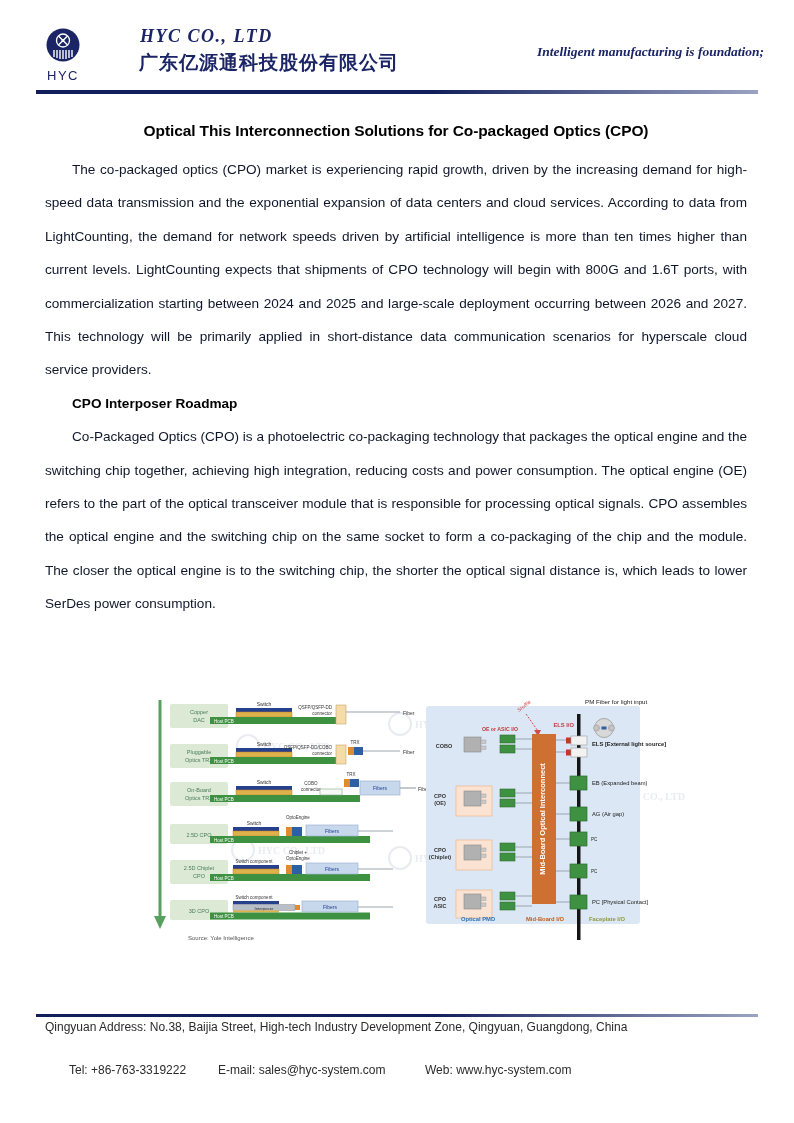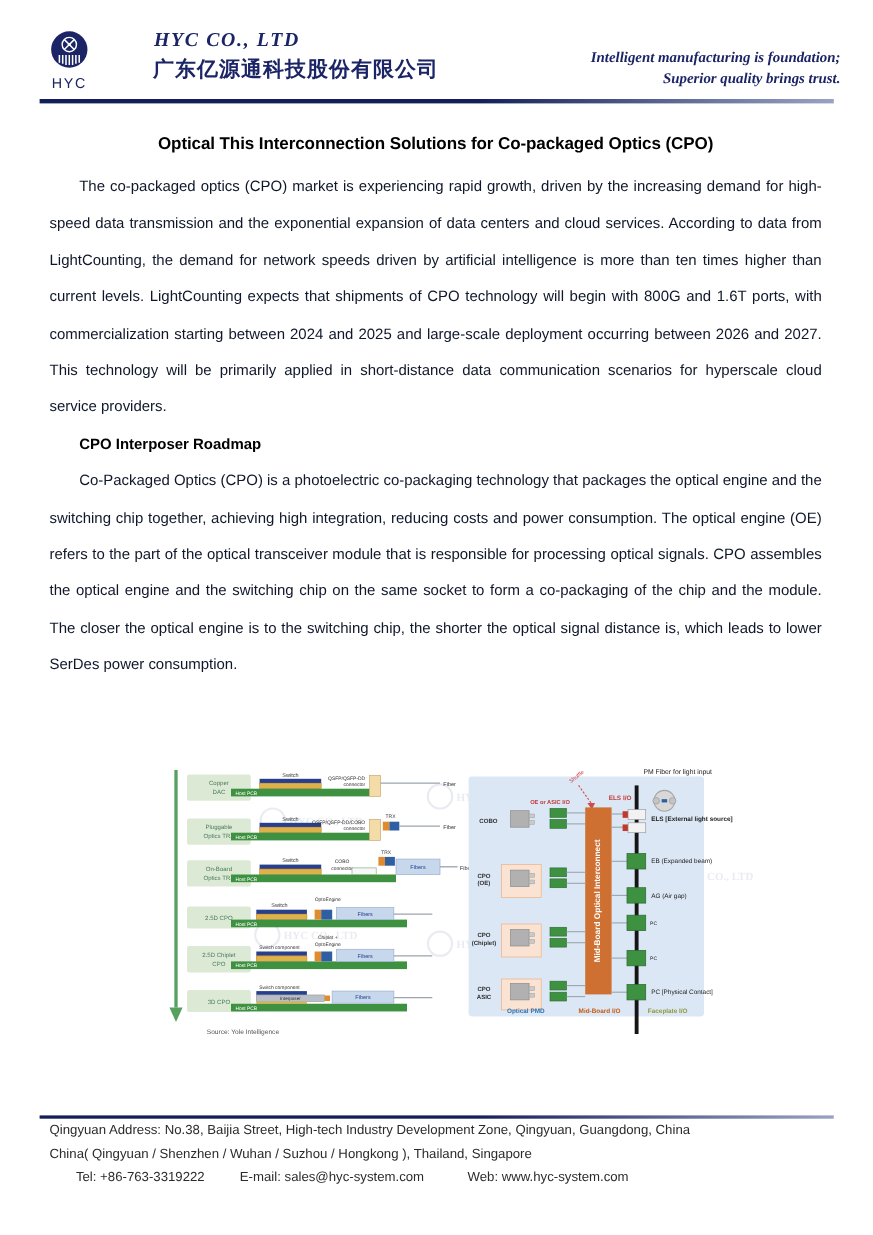--- a/index.html
+++ b/index.html
@@ -15,21 +15,21 @@
     position:absolute; left:140px; top:26px;
     font-family:"Liberation Serif","DejaVu Serif",serif;
     font-weight:bold; font-style:italic; font-size:18px; letter-spacing:1.5px;
     color:#1b2566;
   }
   .company-cn {
     position:absolute; left:139px; top:50px;
     font-weight:bold; font-size:19px; letter-spacing:1px; color:#1b2566;
   }
   .slogan {
-    position:absolute; right:30px; top:42px; text-align:right;
+    position:absolute; right:30px; top:42px; text-align:center;
     font-family:"Liberation Serif","DejaVu Serif",serif;
     font-weight:bold; font-style:italic; font-size:13.5px; line-height:19px;
     color:#1b2566;
   }
   .header-rule, .footer-rule {
     position:absolute; left:36px; right:36px; height:4px;
     background:linear-gradient(to right,#131f5b 0%,#131f5b 55%,#9aa3c2 100%);
   }
   .header-rule { top:90px; }
   .footer-rule { top:1014px; height:3px; }
@@ -70,21 +70,20 @@
       <circle cx="19" cy="12.5" r="6.5" fill="none" stroke="#ffffff" stroke-width="1.3"></circle>
       <circle cx="19" cy="12.5" r="1.4" fill="#ffffff"></circle>
       <path d="M19 12.5 L14.5 8 M19 12.5 L23.5 8 M19 12.5 L14.5 17 M19 12.5 L23.5 17" stroke="#ffffff" stroke-width="1.4"></path>
       <path d="M10 22 v7 M13 22 v8 M16 22 v9 M19 22 v9 M22 22 v9 M25 22 v8 M28 22 v7" stroke="#ffffff" stroke-width="1.4"></path>
       <text x="19" y="52" text-anchor="middle" font-family="Liberation Serif, DejaVu Serif, serif" font-size="13" letter-spacing="1.5" fill="#1b2566">HYC</text>
     </svg>
     <div class="company-en">HYC CO., LTD</div>
     <div class="company-cn">广东亿源通科技股份有限公司</div>
     <div class="slogan">
       <div>Intelligent manufacturing is foundation;</div>
-      <div>Superior quality brings trust.</div>
     </div>
     <div class="header-rule"></div>
   </div>
 
   <div class="content">
     <h1 class="doc-title">Optical This Interconnection Solutions for Co-packaged Optics (CPO)</h1>
     <p class="para">The co-packaged optics (CPO) market is experiencing rapid growth, driven by the increasing demand for high-speed data transmission and the exponential expansion of data centers and cloud services. According to data from LightCounting, the demand for network speeds driven by artificial intelligence is more than ten times higher than current levels. LightCounting expects that shipments of CPO technology will begin with 800G and 1.6T ports, with commercialization starting between 2024 and 2025 and large-scale deployment occurring between 2026 and 2027. This technology will be primarily applied in short-distance data communication scenarios for hyperscale cloud service providers.</p>
     <p class="subheading">CPO Interposer Roadmap</p>
     <p class="para">Co-Packaged Optics (CPO) is a photoelectric co-packaging technology that packages the optical engine and the switching chip together, achieving high integration, reducing costs and power consumption. The optical engine (OE) refers to the part of the optical transceiver module that is responsible for processing optical signals. CPO assembles the optical engine and the switching chip on the same socket to form a co-packaging of the chip and the module. The closer the optical engine is to the switching chip, the shorter the optical signal distance is, which leads to lower SerDes power consumption.</p>
   </div>
@@ -342,20 +341,19 @@
 
         <text x="330" y="233" text-anchor="middle" font-size="5.8" font-weight="bold" fill="#2e74b5">Optical PMD</text>
         <text x="397" y="233" text-anchor="middle" font-size="5.8" font-weight="bold" fill="#c55a11">Mid-Board I/O</text>
         <text x="459" y="233" text-anchor="middle" font-size="5.8" font-weight="bold" fill="#8f9a3d">Faceplate I/O</text>
       </g>
     </svg>
   </div>
 
   <div class="footer-rule"></div>
   <div class="footer-line f1">Qingyuan Address: No.38, Baijia Street, High-tech Industry Development Zone, Qingyuan, Guangdong, China</div>
-  <div class="footer-line f2">China( Qingyuan / Shenzhen / Wuhan / Suzhou / Hongkong ), Thailand, Singapore</div>
   <div class="footer-line f3">
     <span class="f-tel">Tel: +86-763-3319222</span>
     <span class="f-email">E-mail: sales@hyc-system.com</span>
     <span class="f-web">Web: www.hyc-system.com</span>
   </div>
 
 </div>
 
 </body></html>

